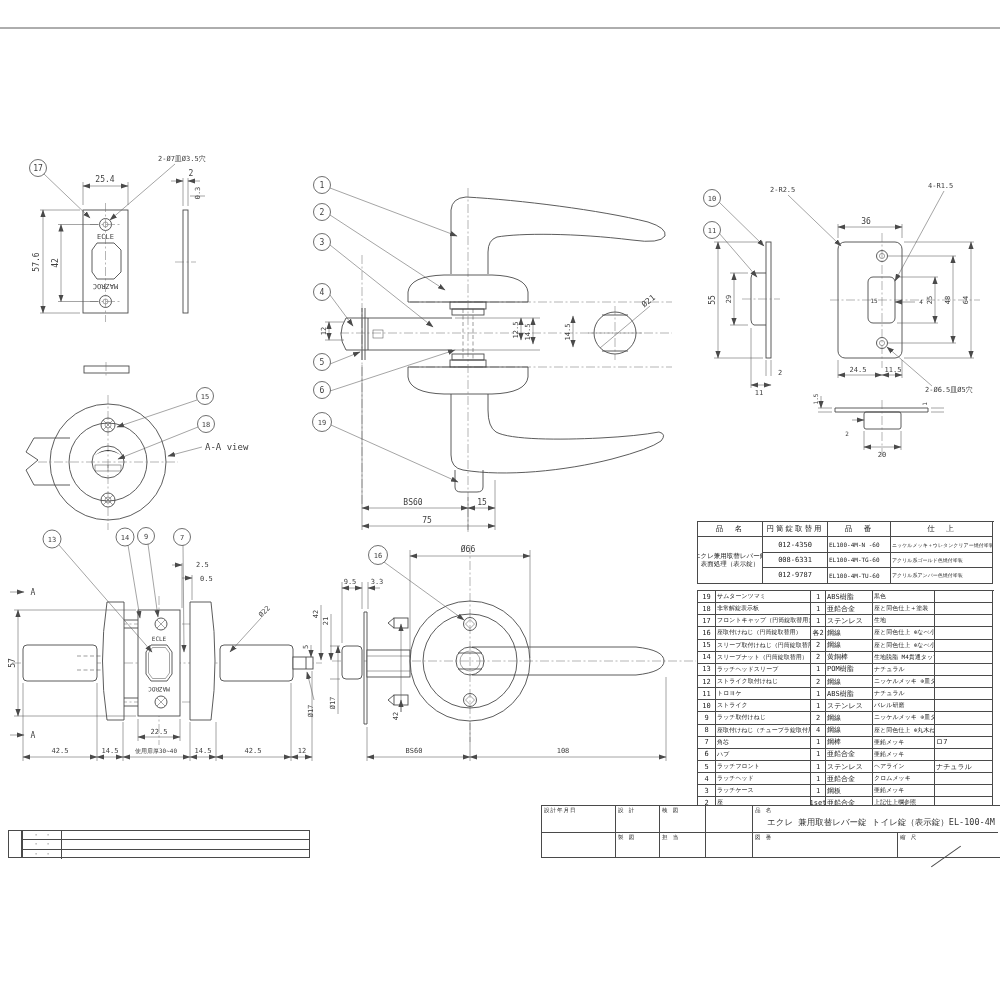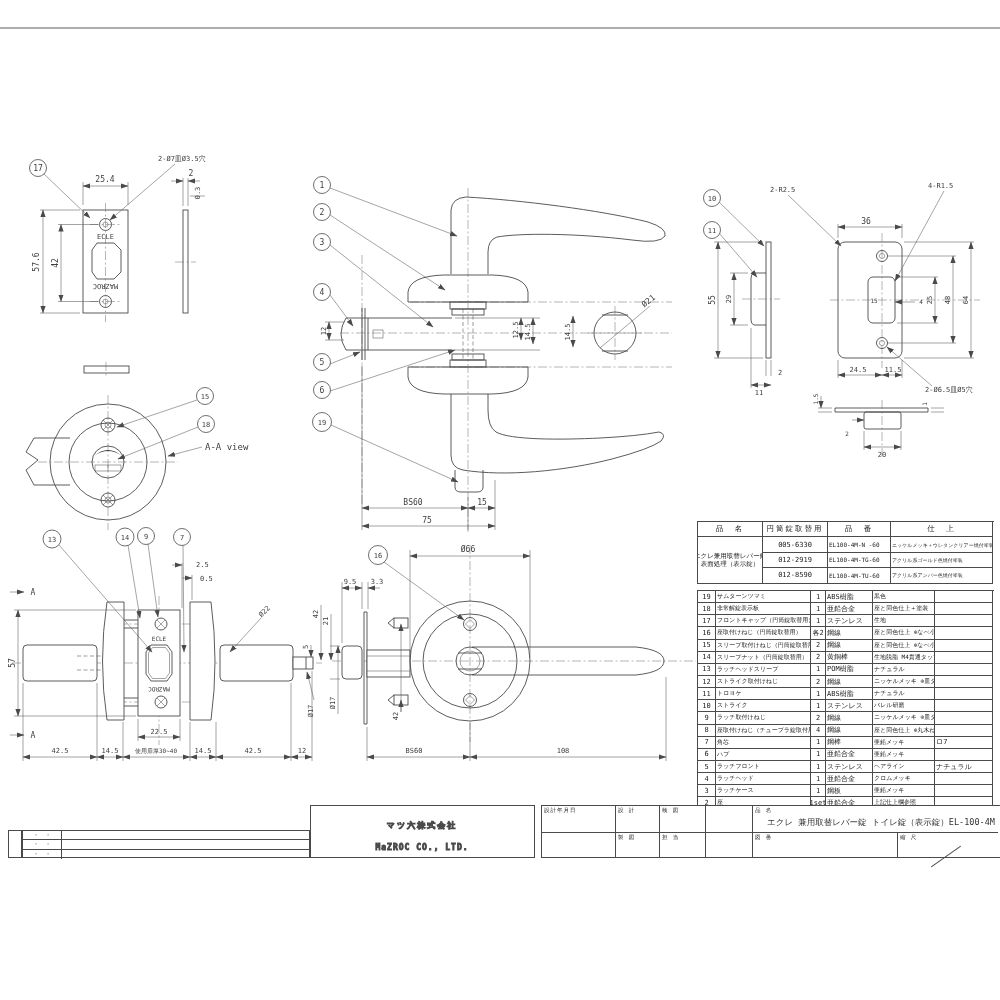--- a/index.html
+++ b/index.html
@@ -510,27 +510,27 @@
 
 <div id="product-table" class="grid">
   <div class="c ctr hdr">品　名</div>
   <div class="c ctr hdr">円筒錠取替用</div>
   <div class="c ctr hdr">品　番</div>
   <div class="c ctr hdr">仕　上</div>
   <div class="c ctr name2" style="grid-row:2 / span 3;">
     <span>エクレ兼用取替レバー錠</span>
     <span>表面処理（表示錠）</span>
   </div>
-  <div class="c ctr">005-6330</div>
+  <div class="c ctr">012-4350</div>
   <div class="c" style="font-size:6px;">EL100-4M-N -60</div>
   <div class="c fin">ニッケルメッキ＋ウレタンクリアー焼付塗装</div>
-  <div class="c ctr">012-2919</div>
+  <div class="c ctr">008-6331</div>
   <div class="c" style="font-size:6px;">EL100-4M-TG-60</div>
   <div class="c fin">アクリル系ゴールド色焼付塗装</div>
-  <div class="c ctr">012-8590</div>
+  <div class="c ctr">012-9787</div>
   <div class="c" style="font-size:6px;">EL100-4M-TU-60</div>
   <div class="c fin">アクリル系アンバー色焼付塗装</div>
 </div>
 
 
 <div id="bom-table" class="grid">
       <div class="c c-no ctr">19</div>
       <div class="c c-name">サムターンツマミ</div>
       <div class="c c-qty ctr">1</div>
       <div class="c c-material">ABS樹脂</div>
@@ -659,26 +659,20 @@
     <div class="rev-dots">・　・</div>
   </div>
   <div class="rev-row">
     <div class="rev-dots">・　・</div>
   </div>
   <div class="rev-row">
     <div class="rev-dots">・　・</div>
   </div>
 </div>
 
-<div id="tb-logo" class="tb">
-  <svg width="223" height="51" viewBox="0 0 223 51">
-    <text x="111" y="22" text-anchor="middle" font-size="17" font-weight="bold" fill="#fff" stroke="#4a4a4a" stroke-width="0.9" letter-spacing="2">マツ六株式会社</text>
-    <text x="111" y="44" text-anchor="middle" font-size="15" font-weight="bold" fill="#fff" stroke="#4a4a4a" stroke-width="0.9" letter-spacing="1">MaZROC CO., LTD.</text>
-  </svg>
-</div>
 
 <div id="tb-fields" class="tb">
   <div class="cell" style="left:0;top:0;width:73px;height:26px;border-left:none;border-top:none;">
     <span class="lbl">設計年月日</span>
       </div>
   <div class="cell" style="left:73px;top:0;width:44px;height:26px;border-top:none;">
     <span class="lbl">設 計</span>
       </div>
   <div class="cell" style="left:117px;top:0;width:46px;height:26px;border-top:none;">
     <span class="lbl">検 図</span>

